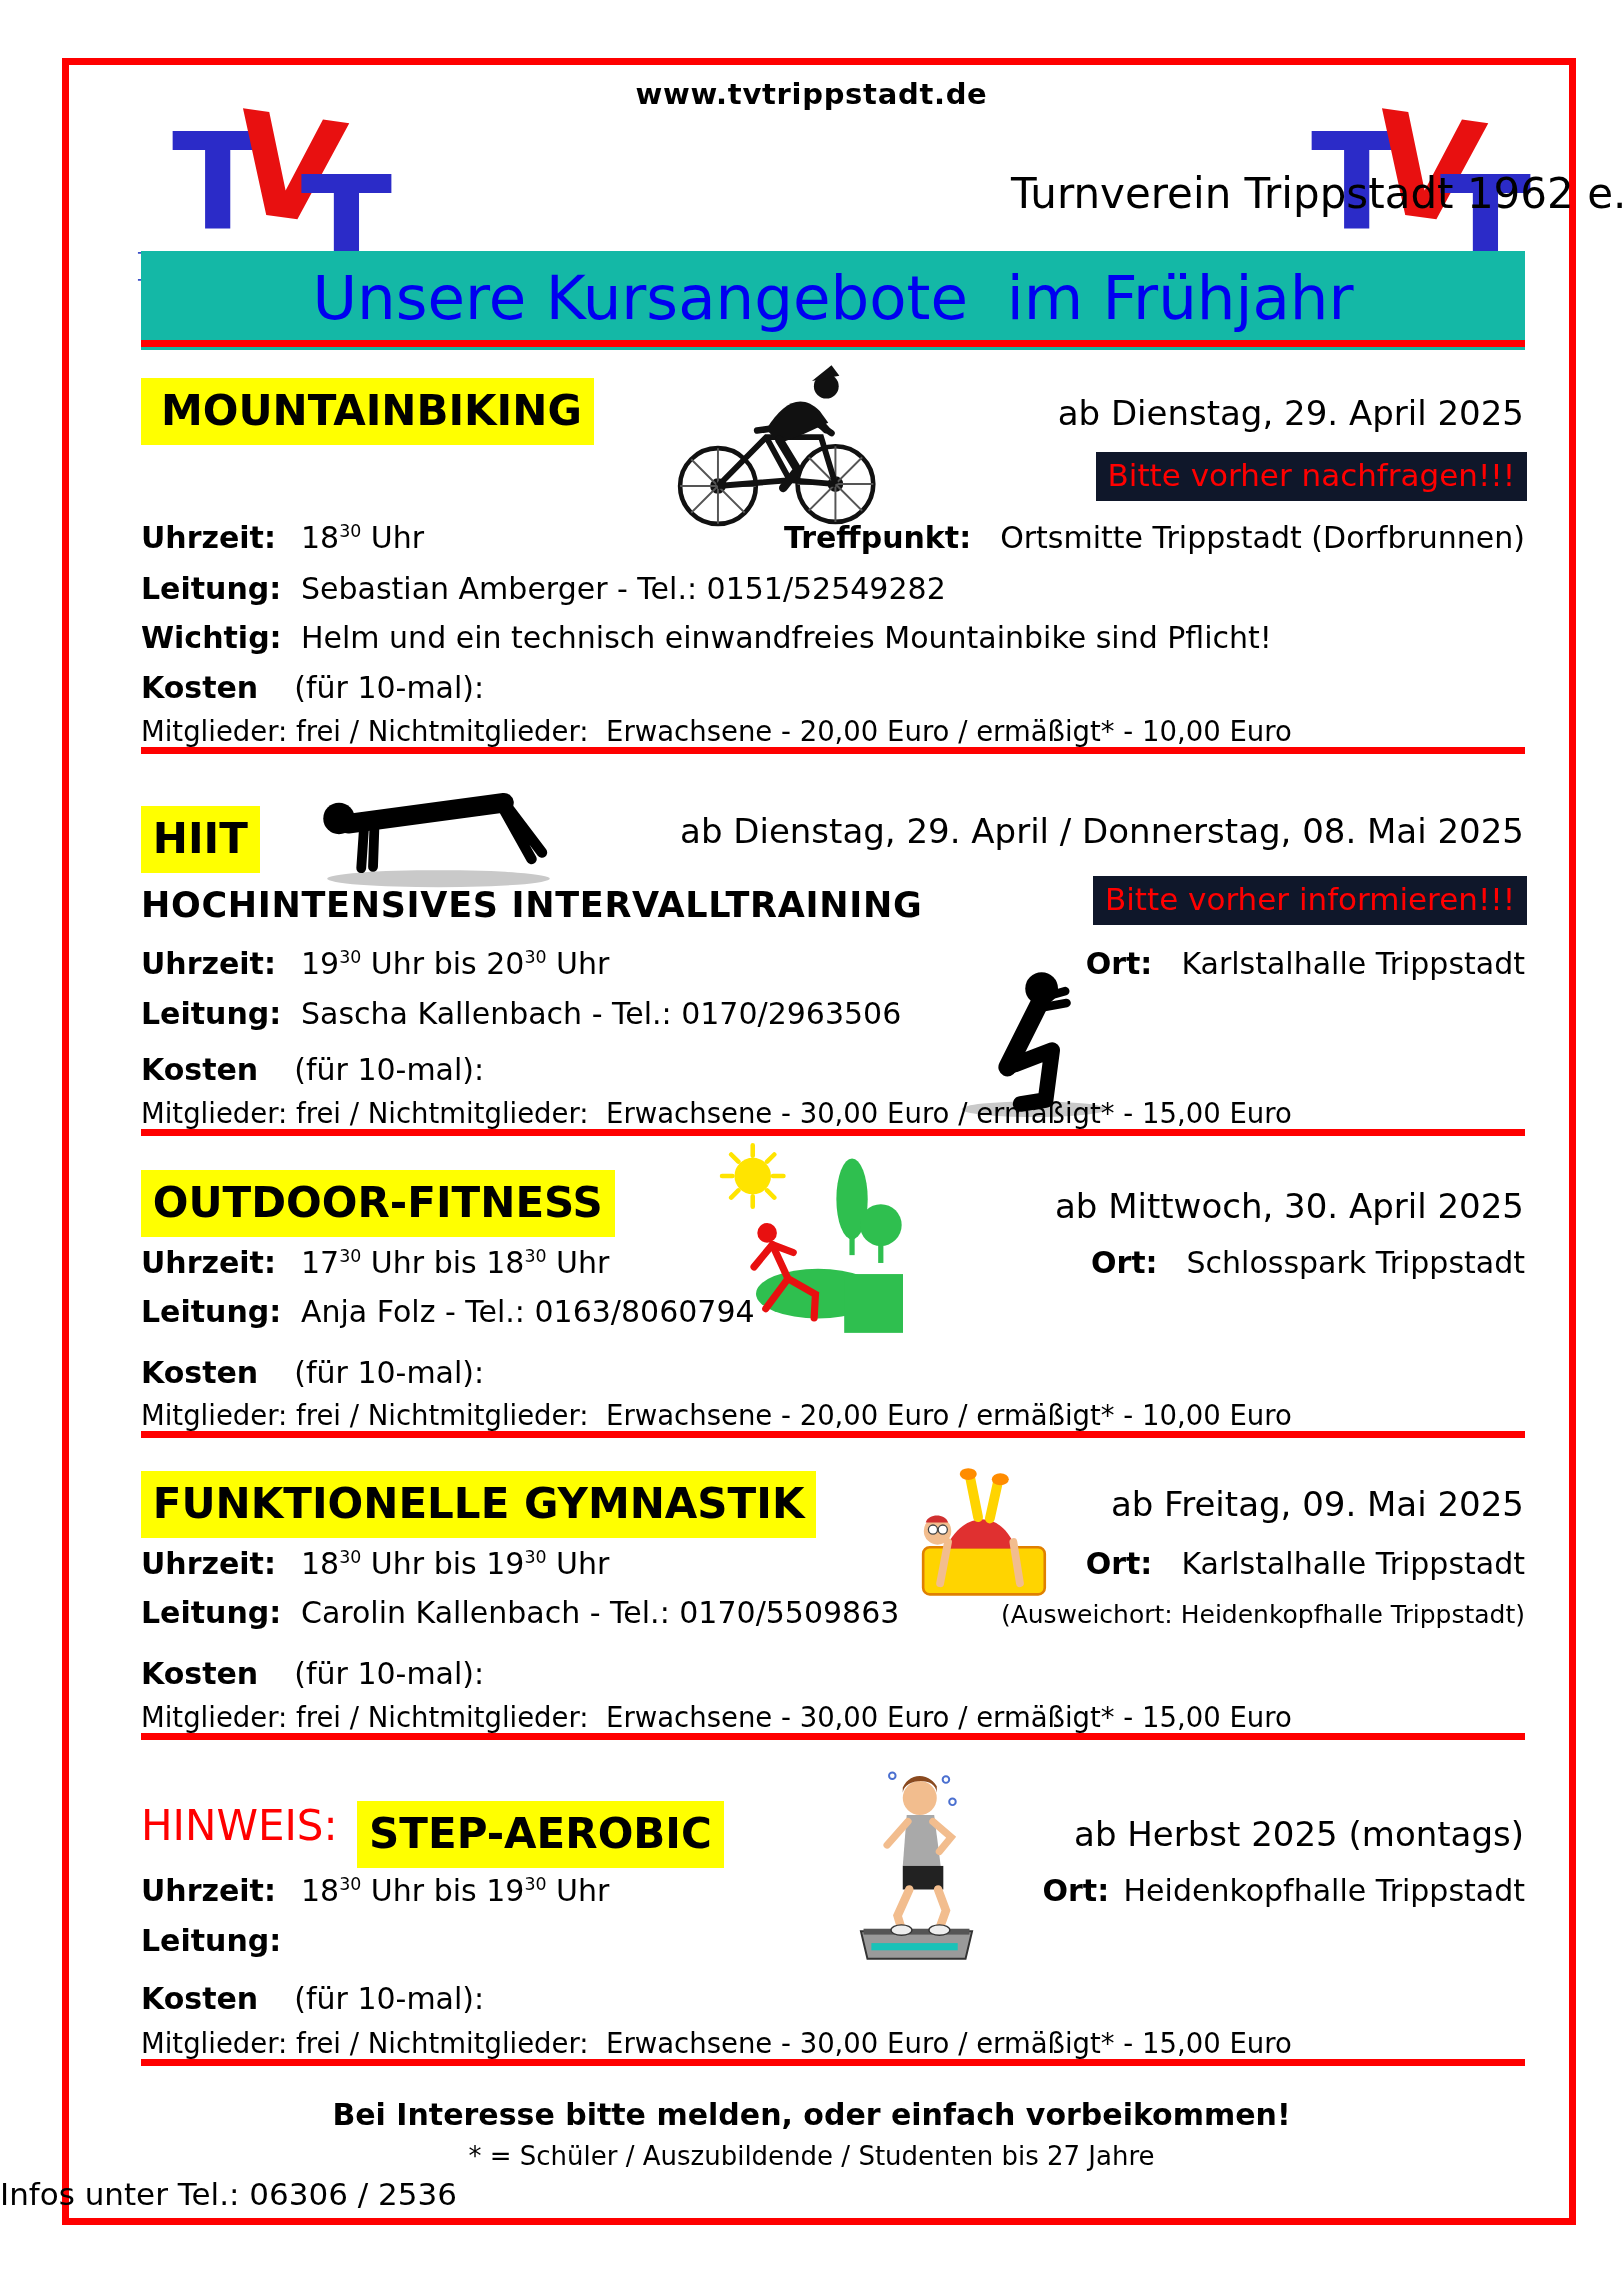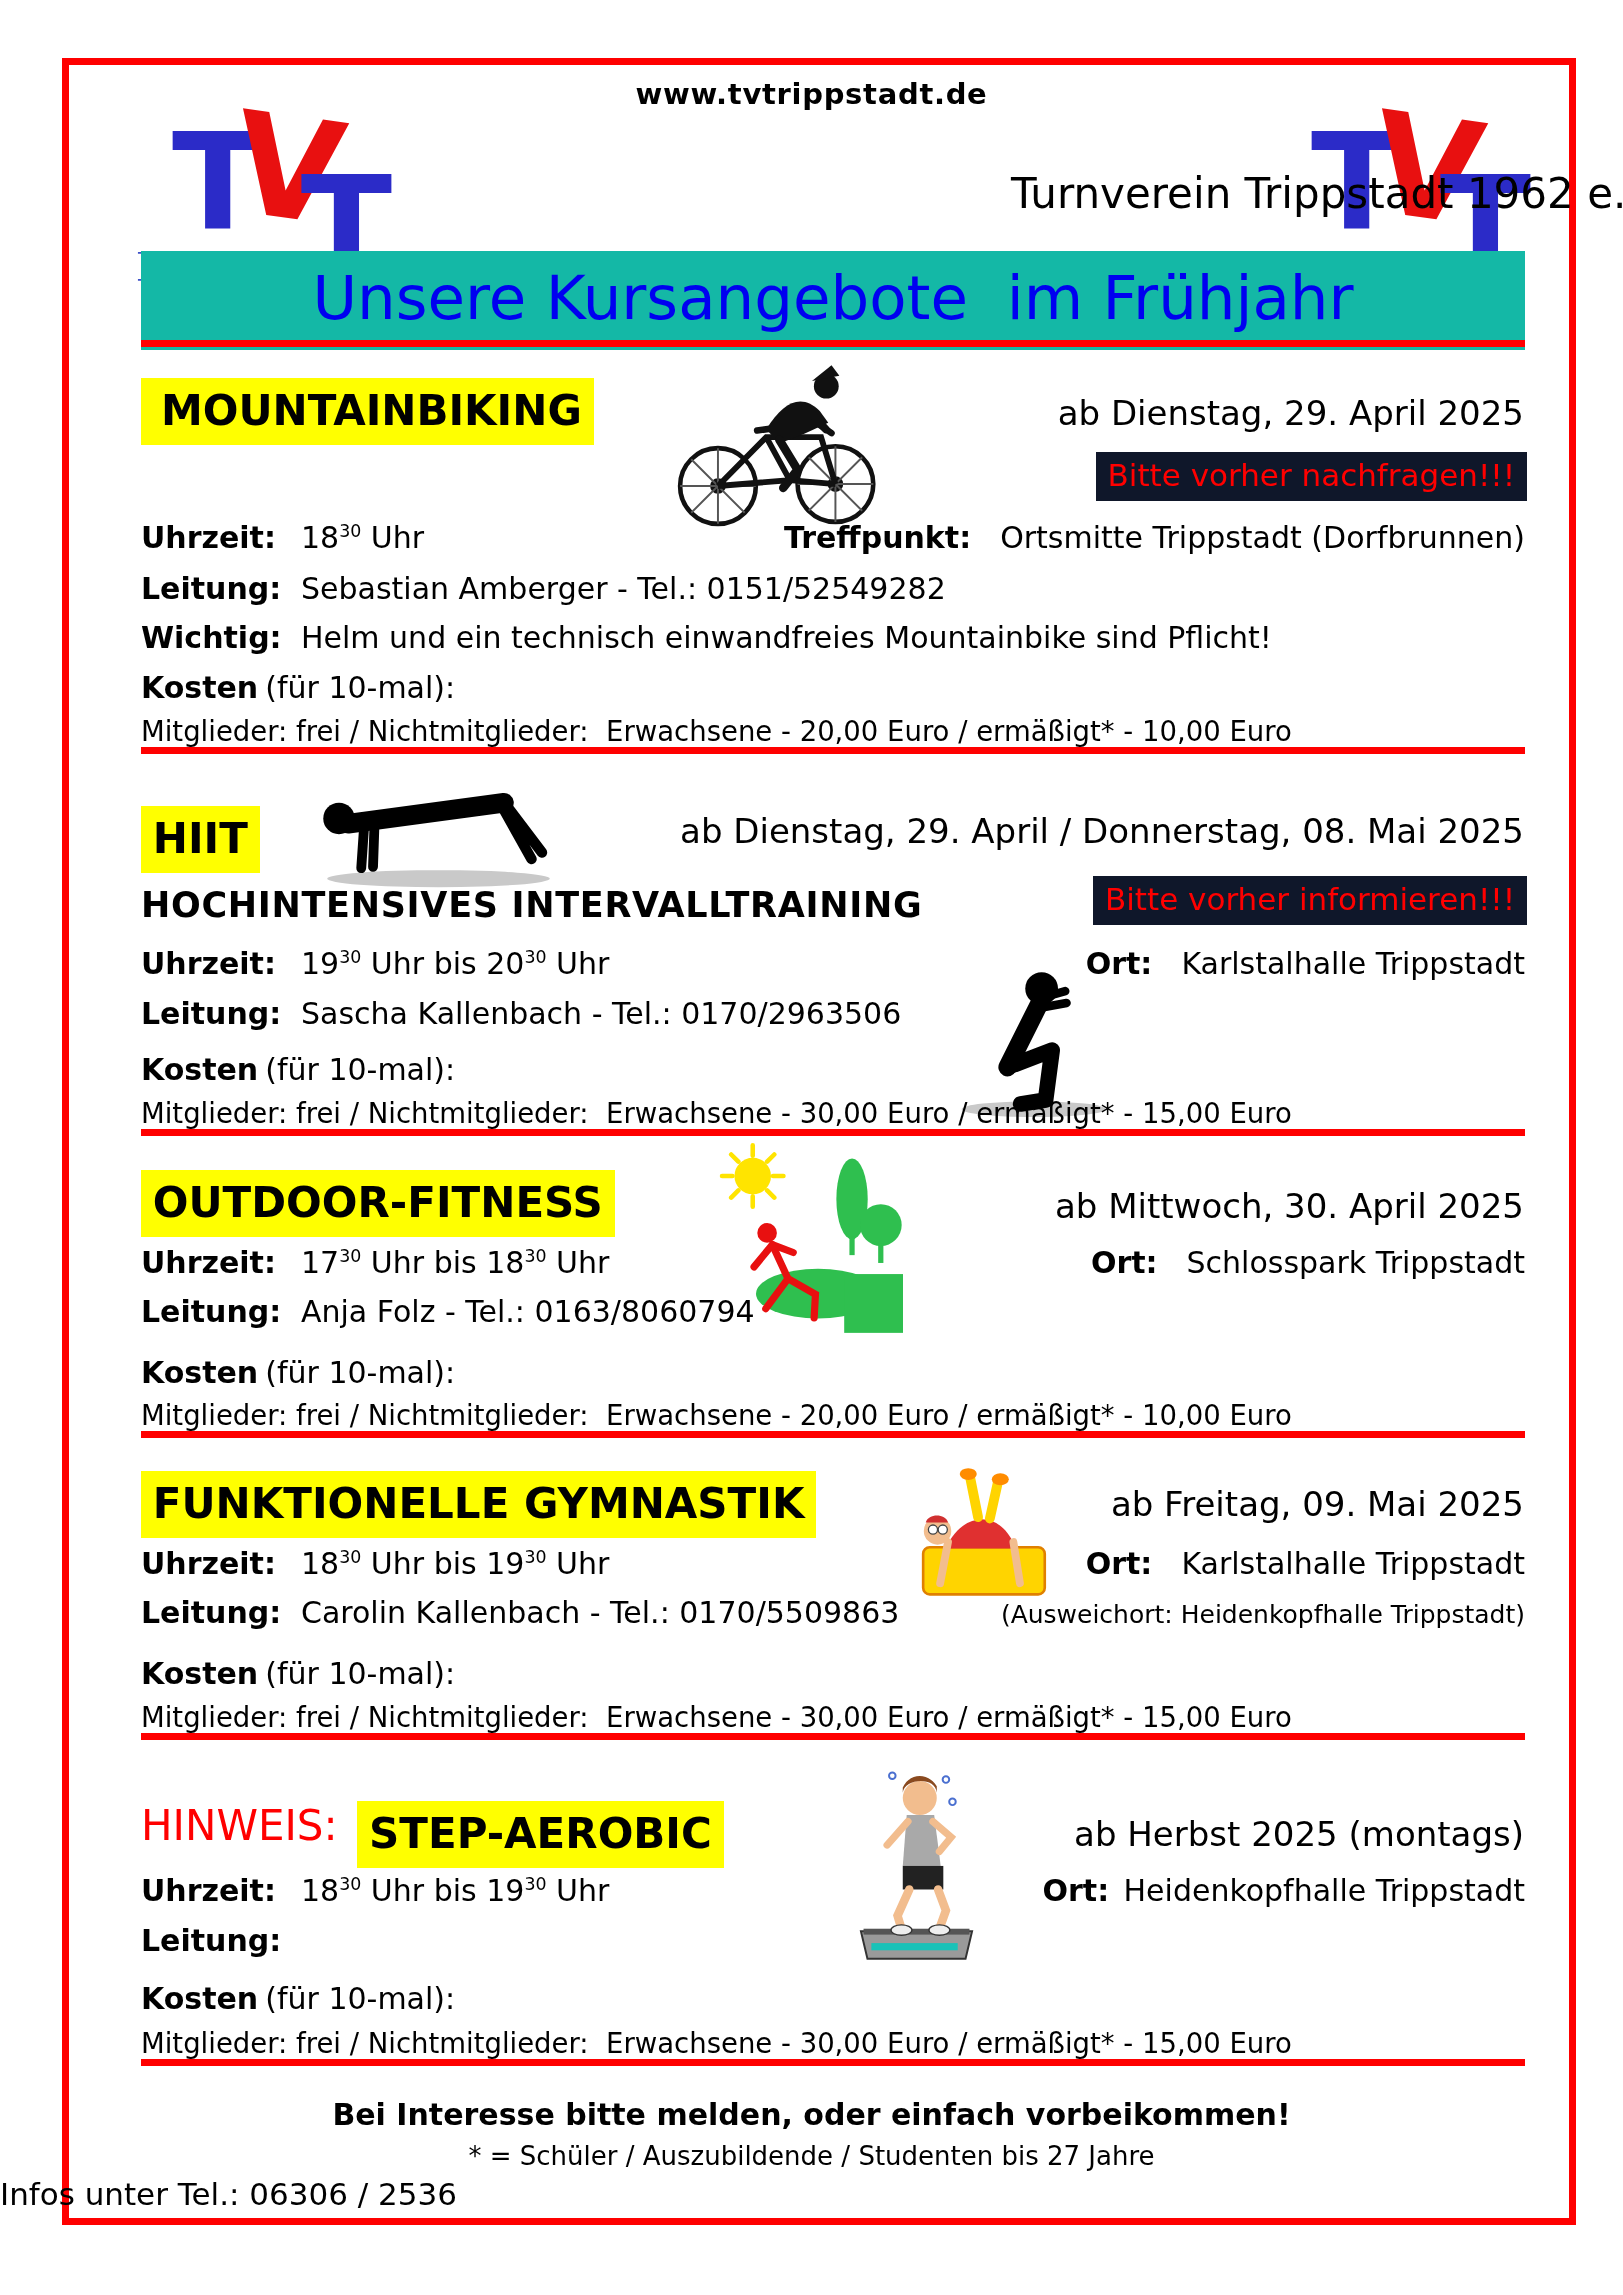--- a/index.html
+++ b/index.html
@@ -13,21 +13,21 @@
   .cap1{top:141px;} .cap2{top:168px;}
   .banner{position:absolute;left:141px;top:251px;width:1384px;box-sizing:border-box;background:#14b8a6;
           color:#0000f0;font-size:61px;text-align:center;padding:10.5px 0 17px;white-space:pre;}
   .rule{position:absolute;left:141px;width:1384px;height:7.2px;background:#f00;}
   .hl{position:absolute;left:141px;background:#ff0;font-weight:bold;font-size:42px;padding:7.9px 11.8px 10.5px;white-space:nowrap;}
   .date{position:absolute;right:99px;font-size:34px;white-space:nowrap;}
   .notice{position:absolute;right:96px;background:#0f172a;color:#f00;font-size:31px;padding:5.2px 11.8px 7.9px;white-space:nowrap;}
   .subtitle{position:absolute;left:141px;font-weight:bold;font-size:35px;letter-spacing:0.7px;white-space:nowrap;}
   .row{position:absolute;left:141px;width:1384px;display:flex;align-items:baseline;font-size:30px;white-space:nowrap;}
   .lbl{font-weight:bold;flex:0 0 160px;}
-  .lblw{font-weight:bold;margin-right:7px;}
+  .lblw{font-weight:bold;margin-right:36px;}
   .right{margin-left:auto;display:flex;align-items:baseline;gap:29px;}
   .right.tight{gap:14.4px;}
   .lbl2{font-weight:bold;}
   .note{margin-left:auto;font-size:25px;}
   .mrow{position:absolute;left:141px;width:1384px;font-size:27.5px;border-bottom:7.2px solid #f00;
         white-space:pre;}
   sup{font-size:58%;vertical-align:super;}
   .prefix{color:#f00;font-weight:normal;background:none;font-size:42px;}
   .steph{display:flex;align-items:flex-start;gap:19.6px;position:absolute;left:141px;}
   .steph .ybox{background:#ff0;font-weight:bold;font-size:42px;padding:7.9px 11.8px 10.5px;}

